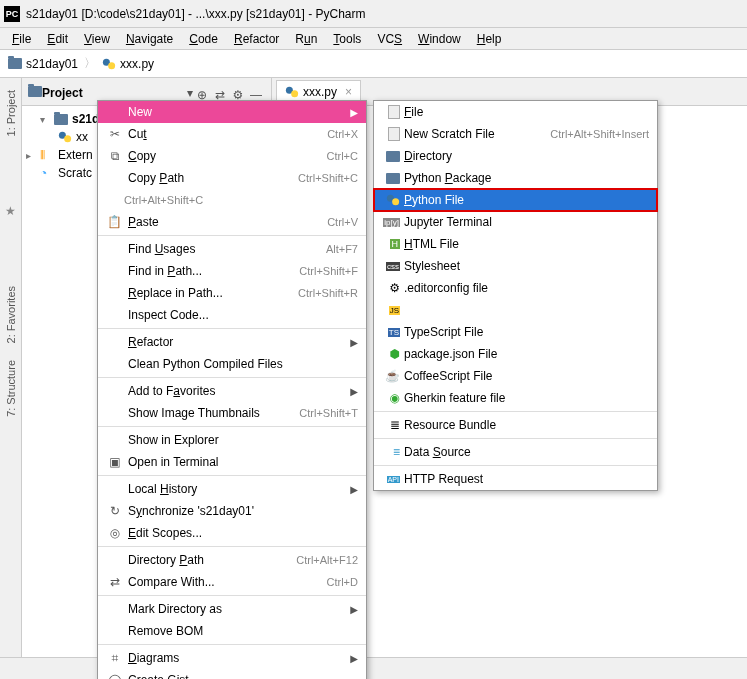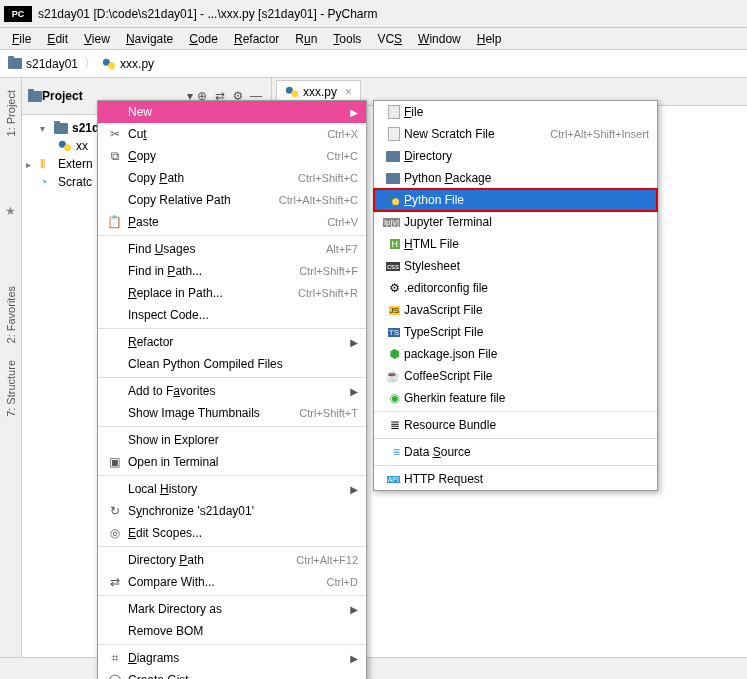--- a/index.html
+++ b/index.html
@@ -1,40 +1,40 @@
 <!DOCTYPE html>
 <html><head>
 <meta charset="utf-8">
 <style>
 * { margin: 0; padding: 0; box-sizing: border-box; font-family: "Segoe UI", Arial, sans-serif; font-size: 12px; }
 body { background: #fff; width: 747px; height: 679px; overflow: hidden; position: relative; }
 
 .title-bar { height: 28px; background: #f0f0f0; border-bottom: 1px solid #ccc; display: flex; align-items: center; padding: 0 4px; }
-.title-bar .app-icon { width: 28px; height: 16px; background: #000; color: #fff; font-size: 9px; font-weight: bold; display: flex; align-items: center; justify-content: center; margin-right: 6px; }
+.title-bar .app-icon { width: 16px; height: 16px; background: #000; color: #fff; font-size: 9px; font-weight: bold; display: flex; align-items: center; justify-content: center; margin-right: 6px; }
 .title-bar .title-text { color: #000; }
 
 .menu-bar { height: 22px; background: #f0f0f0; border-bottom: 1px solid #ccc; display: flex; align-items: center; padding: 0 4px; }
 .menu-bar .menu-item { padding: 2px 8px; cursor: default; }
 .menu-bar .menu-item u { text-decoration: underline; }
 
 .breadcrumb-bar { height: 28px; background: #fff; border-bottom: 1px solid #ccc; display: flex; align-items: center; padding: 0 8px; gap: 4px; }
 .folder-icon { width: 14px; height: 11px; background: #5a7a9a; display: inline-block; position: relative; border-radius: 1px; }
 .folder-icon::before { content: ""; position: absolute; top: -2px; left: 0; width: 6px; height: 2px; background: #5a7a9a; border-radius: 1px 1px 0 0; }
 .py-icon { width: 14px; height: 14px; display: inline-flex; align-items: center; justify-content: center; }
 .py-icon svg { width: 14px; height: 14px; }
 .chevron { color: #aaa; margin: 0 2px; }
 
 .main-area { display: flex; height: calc(100% - 78px); position: relative; }
 
 .left-rail { width: 22px; background: #f0f0f0; border-right: 1px solid #ccc; display: flex; flex-direction: column; align-items: center; padding-top: 4px; }
 .left-rail .rail-text { writing-mode: vertical-lr; transform: rotate(180deg); font-size: 11px; color: #555; padding: 8px 0; }
 .left-rail .rail-item { margin: 60px 0; }
 
 .project-panel { width: 250px; background: #fff; border-right: 1px solid #ccc; }
-.project-header { height: 28px; background: #f0f0f0; border-bottom: 1px solid #ccc; display: flex; align-items: center; padding: 18px 6px; gap: 0; }
+.project-header { height: 28px; background: #f0f0f0; border-bottom: 1px solid #ccc; display: flex; align-items: flex-start; padding: 8px 6px; gap: 0; }
 .project-header .title { flex: 1; font-weight: bold; }
 .project-header .tool-icon { width: 18px; height: 18px; display: flex; align-items: center; justify-content: center; color: #555; cursor: pointer; }
 .project-header .dropdown-arrow { color: #555; margin-left: 2px; }
 
 .tree { padding: 4px 0; }
 .tree-item { display: flex; align-items: center; padding: 2px 4px; gap: 4px; }
 .tree-item .expand-arrow { width: 10px; color: #777; font-size: 10px; }
 .tree-item.level-1 { padding-left: 18px; }
 .tree-item.level-2 { padding-left: 36px; }
 .lib-icon { width: 14px; height: 14px; display: inline-block; }
@@ -190,21 +190,20 @@
       <span class="ctx-label"><u>C</u>opy</span>
       <span class="ctx-shortcut">Ctrl+C</span>
     </div>
     <div class="ctx-item">
       <span class="ctx-icon"></span>
       <span class="ctx-label">Copy <u>P</u>ath</span>
       <span class="ctx-shortcut">Ctrl+Shift+C</span>
     </div>
     <div class="ctx-item">
       <span class="ctx-icon"></span>
-      <span class="ctx-label">Copy Relative Path</span>
       <span class="ctx-shortcut">Ctrl+Alt+Shift+C</span>
     </div>
     <div class="ctx-item">
       <span class="ctx-icon">📋</span>
       <span class="ctx-label"><u>P</u>aste</span>
       <span class="ctx-shortcut">Ctrl+V</span>
     </div>
     <div class="ctx-sep"></div>
     <div class="ctx-item">
       <span class="ctx-icon"></span>
@@ -356,21 +355,20 @@
       <span class="sub-label">Stylesheet</span>
     </div>
     <div class="sub-item">
       <span class="sub-icon">⚙</span>
       <span class="sub-label">.editorconfig file</span>
     </div>
     <div class="sub-item">
       <span class="sub-icon">
         <span style="font-size:8px;background:#fc3;color:#000;padding:0 1px">JS</span>
       </span>
-      <span class="sub-label">JavaScript File</span>
     </div>
     <div class="sub-item">
       <span class="sub-icon">
         <span style="font-size:8px;background:#36a;color:#fff;padding:0 1px">TS</span>
       </span>
       <span class="sub-label">TypeScript File</span>
     </div>
     <div class="sub-item">
       <span class="sub-icon">
         <span class="icon-green">⬢</span>

